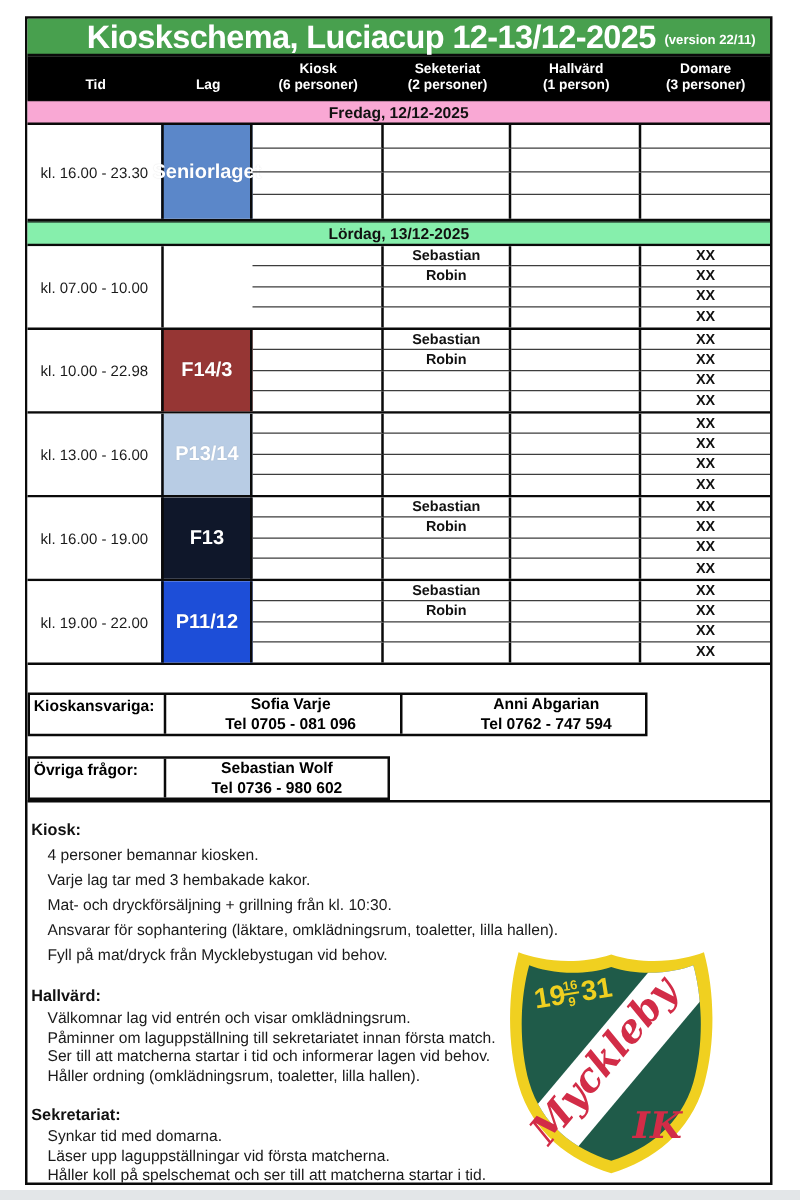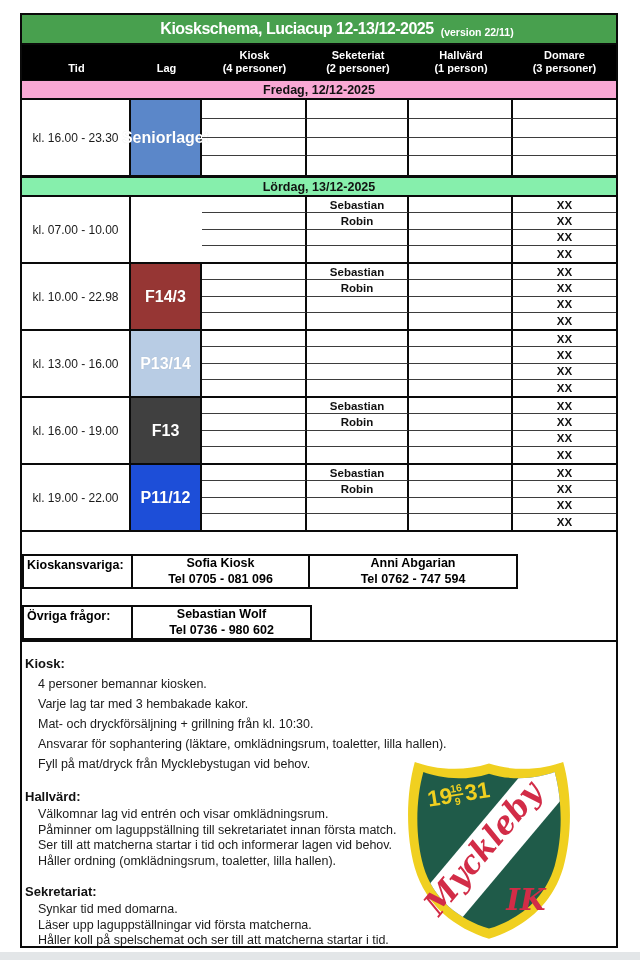--- a/index.html
+++ b/index.html
@@ -22,21 +22,21 @@
     display:flex;flex-direction:column;
     background:#ffffff;
   }
   
   .title-bar{
     height:30px;flex:0 0 30px;
     display:flex;align-items:center;justify-content:center;
     padding-left:36px;box-sizing:border-box;
     border-bottom:2px solid #0a0a0a;
   }
-  .page-title{color:#fff;font-weight:bold;font-size:16px;letter-spacing:-0.5px;white-space:nowrap;}
+  .page-title{color:#fff;font-weight:bold;font-size:26px;letter-spacing:-0.5px;white-space:nowrap;}
   .version-label{color:#fff;font-weight:bold;font-size:10.5px;margin-left:7px;margin-top:6px;white-space:nowrap;}
   
   .col-header-row{
     height:35px;flex:0 0 35px;background:#000;
     display:grid;grid-template-columns:109px 71px 105px 102px 104px auto;
   }
   .col-header{
     color:#fff;font-weight:bold;font-size:11px;line-height:13px;
     display:flex;flex-direction:column;justify-content:flex-end;
     align-items:center;text-align:center;padding-bottom:5px;
@@ -80,21 +80,21 @@
   }
   .sched-cell.last-col{border-right:none;}
   .sched-cell.last-row{border-bottom:none;}
   .spacer-row{flex:0 0 22px;}
   .gap-row{flex:0 0 16px;}
   
   .contact-box{
     box-sizing:border-box;border:2px solid #0a0a0a;
     display:grid;background:#fff;
   }
-  .contact-box.two{grid-template-columns:109px 177px 206px;width:496px;flex:0 0 35px;}
+  .contact-box.two{grid-template-columns:109px 177px 206px;width:496px;flex:0 0 35px;gap:12px;}
   .contact-box.one{grid-template-columns:109px 177px;width:290px;flex:0 0 33px;}
   .contact-label{
     display:flex;align-items:flex-start;justify-content:flex-start;
     font-weight:bold;font-size:12.5px;padding:2px 0 0 3px;
     border-right:2px solid #0a0a0a;
   }
   .contact-person{
     display:flex;flex-direction:column;align-items:center;justify-content:center;
     font-weight:bold;font-size:12.5px;line-height:15.5px;
     border-right:2px solid #0a0a0a;
@@ -128,21 +128,21 @@
         <div class="col-header">
           <div></div>
           <div>Tid</div>
         </div>
         <div class="col-header">
           <div></div>
           <div>Lag</div>
         </div>
         <div class="col-header">
           <div>Kiosk</div>
-          <div>(4 personer)</div>
+          <div>(6 personer)</div>
         </div>
         <div class="col-header">
           <div>Seketeriat</div>
           <div>(2 personer)</div>
         </div>
         <div class="col-header">
           <div>Hallvärd</div>
           <div>(1 person)</div>
         </div>
         <div class="col-header">
@@ -228,21 +228,21 @@
           <div class="sched-cell" style="grid-area: 3 / 4;"></div>
           <div class="sched-cell" style="grid-area: 3 / 5;"></div>
           <div class="sched-cell last-col" style="grid-area: 3 / 6;">XX</div>
           <div class="sched-cell last-row" style="grid-area: 4 / 3;"></div>
           <div class="sched-cell last-row" style="grid-area: 4 / 4;"></div>
           <div class="sched-cell last-row" style="grid-area: 4 / 5;"></div>
           <div class="sched-cell last-col last-row" style="grid-area: 4 / 6;">XX</div>
         </div>
         <div class="block" style="height: 65px; flex: 0 0 65px;">
           <div class="time-cell">kl. 16.00 - 19.00</div>
-          <div class="team-cell" style="background: #404040;">F13</div>
+          <div class="team-cell" style="background: #0f172a;">F13</div>
           <div class="sched-cell" style="grid-area: 1 / 3;"></div>
           <div class="sched-cell" style="grid-area: 1 / 4;">Sebastian</div>
           <div class="sched-cell" style="grid-area: 1 / 5;"></div>
           <div class="sched-cell last-col" style="grid-area: 1 / 6;">XX</div>
           <div class="sched-cell" style="grid-area: 2 / 3;"></div>
           <div class="sched-cell" style="grid-area: 2 / 4;">Robin</div>
           <div class="sched-cell" style="grid-area: 2 / 5;"></div>
           <div class="sched-cell last-col" style="grid-area: 2 / 6;">XX</div>
           <div class="sched-cell" style="grid-area: 3 / 3;"></div>
           <div class="sched-cell" style="grid-area: 3 / 4;"></div>
@@ -274,21 +274,21 @@
           <div class="sched-cell last-col last-row" style="grid-area: 4 / 6;">XX</div>
         </div>
       </div>
 
     <div class="spacer-row"></div>
 
     <div id="contacts-area" style="display:flex;flex-direction:column;">
         <div class="contact-box two">
           <div class="contact-label">Kioskansvariga:</div>
           <div class="contact-person">
-            <div>Sofia Kiosk</div>
+            <div>Sofia Varje</div>
             <div>Tel 0705 - 081 096</div>
           </div>
           <div class="contact-person">
             <div>Anni Abgarian</div>
             <div>Tel 0762 - 747 594</div>
           </div>
         </div>
         <div class="gap-row"></div>
         <div class="contact-box one">
           <div class="contact-label">Övriga frågor:</div>

